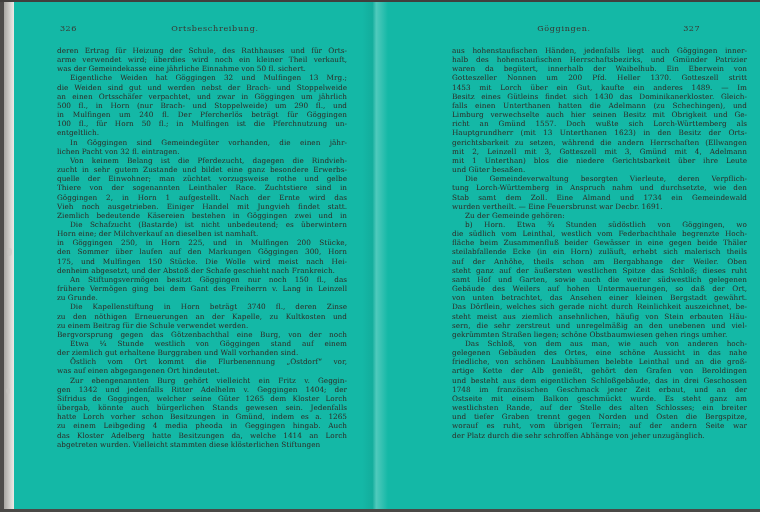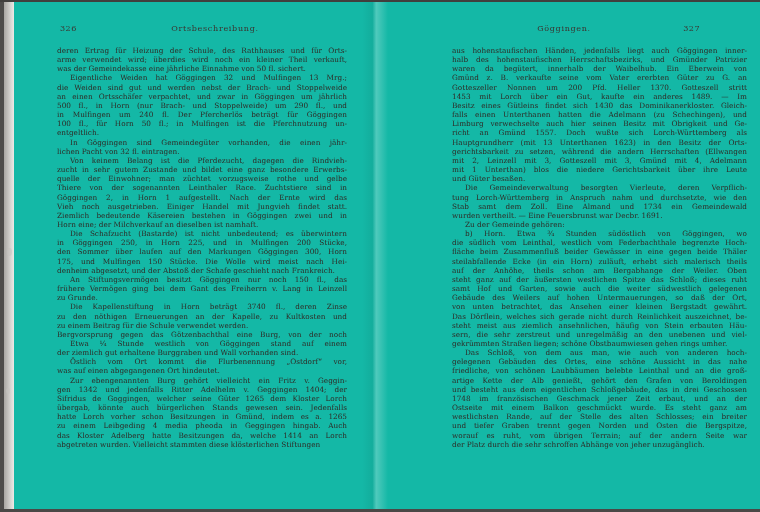--- a/index.html
+++ b/index.html
@@ -76,22 +76,22 @@
         <div class="line last">entgeltlich.</div>
         <div class="line indent">In Göggingen sind Gemeindegüter vorhanden, die einen jähr-</div>
         <div class="line last">lichen Pacht von 32 fl. eintragen.</div>
         <div class="line indent">Von keinem Belang ist die Pferdezucht, dagegen die Rindvieh-</div>
         <div class="line">zucht in sehr gutem Zustande und bildet eine ganz besondere Erwerbs-</div>
         <div class="line">quelle der Einwohner; man züchtet vorzugsweise rothe und gelbe</div>
         <div class="line">Thiere von der sogenannten Leinthaler Race. Zuchtstiere sind in</div>
         <div class="line">Göggingen 2, in Horn 1 aufgestellt. Nach der Ernte wird das</div>
         <div class="line">Vieh noch ausgetrieben. Einiger Handel mit Jungvieh findet statt.</div>
         <div class="line">Ziemlich bedeutende Käsereien bestehen in Göggingen zwei und in</div>
+        <div class="line indent">Die Schafzucht (Bastarde) ist nicht unbedeutend; es überwintern</div>
         <div class="line last">Horn eine; der Milchverkauf an dieselben ist namhaft.</div>
-        <div class="line indent">Die Schafzucht (Bastarde) ist nicht unbedeutend; es überwintern</div>
         <div class="line">in Göggingen 250, in Horn 225, und in Mulfingen 200 Stücke,</div>
         <div class="line">den Sommer über laufen auf den Markungen Göggingen 300, Horn</div>
         <div class="line">175, und Mulfingen 150 Stücke. Die Wolle wird meist nach Hei-</div>
         <div class="line last">denheim abgesetzt, und der Abstoß der Schafe geschieht nach Frankreich.</div>
         <div class="line indent">An Stiftungsvermögen besitzt Göggingen nur noch 150 fl., das</div>
         <div class="line">frühere Vermögen ging bei dem Gant des Freiherrn v. Lang in Leinzell</div>
         <div class="line last">zu Grunde.</div>
         <div class="line indent">Die Kapellenstiftung in Horn beträgt 3740 fl., deren Zinse</div>
         <div class="line">zu den nöthigen Erneuerungen an der Kapelle, zu Kultkosten und</div>
         <div class="line last">zu einem Beitrag für die Schule verwendet werden.</div>
@@ -113,21 +113,20 @@
 
   <div class="page page-right">
     <div class="page-header" id="header-right">
       <span class="running-title">Göggingen.</span>
       <span class="pagenum pn-right">327</span>
     </div>
     <div class="page-body" id="body-right">
         <div class="line">aus hohenstaufischen Händen, jedenfalls liegt auch Göggingen inner-</div>
         <div class="line">halb des hohenstaufischen Herrschaftsbezirks, und Gmünder Patrizier</div>
         <div class="line">waren da begütert, innerhalb der Waibelhub. Ein Eberwein von</div>
-        <div class="line">Gmünd z. B. verkaufte seine vom Vater ererbten Güter zu G. an</div>
         <div class="line">Gotteszeller Nonnen um 200 Pfd. Heller 1370. Gotteszell stritt</div>
         <div class="line">1453 mit Lorch über ein Gut, kaufte ein anderes 1489. — Im</div>
         <div class="line">Besitz eines Gütleins findet sich 1430 das Dominikanerkloster. Gleich-</div>
         <div class="line">falls einen Unterthanen hatten die Adelmann (zu Schechingen), und</div>
         <div class="line">Limburg verwechselte auch hier seinen Besitz mit Obrigkeit und Ge-</div>
         <div class="line">richt an Gmünd 1557. Doch wußte sich Lorch-Württemberg als</div>
         <div class="line">Hauptgrundherr (mit 13 Unterthanen 1623) in den Besitz der Orts-</div>
         <div class="line">gerichtsbarkeit zu setzen, während die andern Herrschaften (Ellwangen</div>
         <div class="line">mit 2, Leinzell mit 3, Gotteszell mit 3, Gmünd mit 4, Adelmann</div>
         <div class="line">mit 1 Unterthan) blos die niedere Gerichtsbarkeit über ihre Leute</div>

